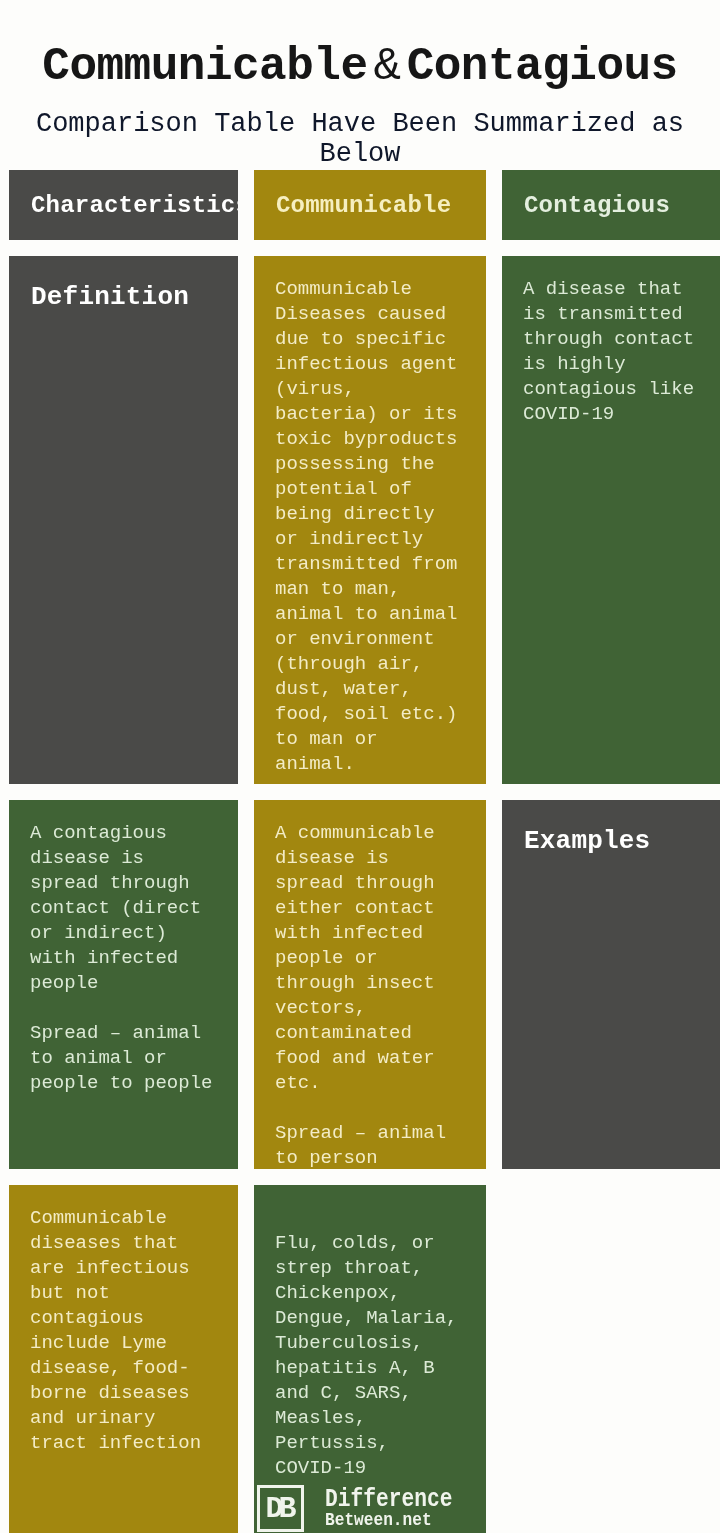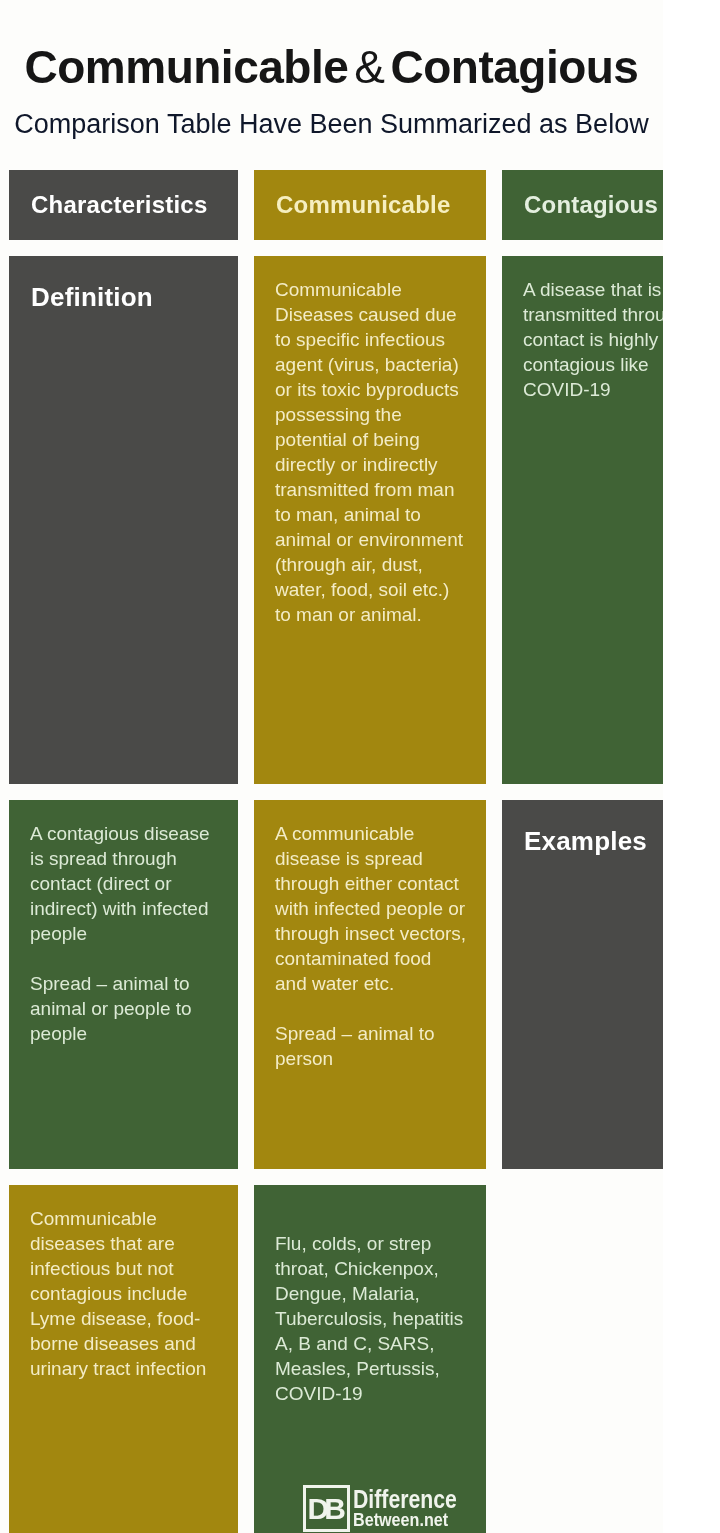--- a/index.html
+++ b/index.html
@@ -1,22 +1,22 @@
 <!DOCTYPE html>
 <html><head>
 <meta charset="utf-8">
 <style>
   * { margin:0; padding:0; box-sizing:border-box; }
   html,body { background:#ffffff; }
   .page {
     position:relative;
-    width:663px; height:1533px;
+    width:720px; height:1533px;
     background:#fdfdfb;
     overflow:hidden;
-    font-family:Liberation Sans, sans-serif;
+    font-family:Liberation Mono, monospace;
   }
   .page-header { padding-top:42px; text-align:center; }
   .title {
     font-size:46px; line-height:1.1; color:#161616;
     font-weight:bold; letter-spacing:-0.5px;
   }
   .title .t-bold { font-weight:bold; }
   .title .t-amp { font-weight:400; margin:0 6px; }
   .subtitle {
     margin-top:16px; font-size:27px; color:#0f172a; font-weight:400;
@@ -56,21 +56,21 @@
     display:flex; align-items:center;
     color:#f0f4ec;
   }
   .logo-box {
     width:47px; height:47px; flex:0 0 auto;
     border:3px solid #f0f4ec;
     display:flex; align-items:center; justify-content:center;
     font-size:30px; font-weight:bold; letter-spacing:-5px;
     padding-right:4px; line-height:1;
   }
-  .logo-text { margin-left:3px; line-height:0.95; white-space:nowrap; }
+  .logo-text { margin-left:21px; line-height:0.95; white-space:nowrap; }
   .logo-line1 { font-size:25px; font-weight:bold; transform:scaleX(0.85); transform-origin:left center; }
   .logo-line2 { font-size:19px; font-weight:bold; transform:scaleX(0.85); transform-origin:left center; }
 </style>
 </head>
 <body>
 
 <div class="page">
 
   <div class="page-header">
     <h1 class="title"><span class="t-bold">Communicable</span><span class="t-amp">&amp;</span><span class="t-bold">Contagious</span></h1>

